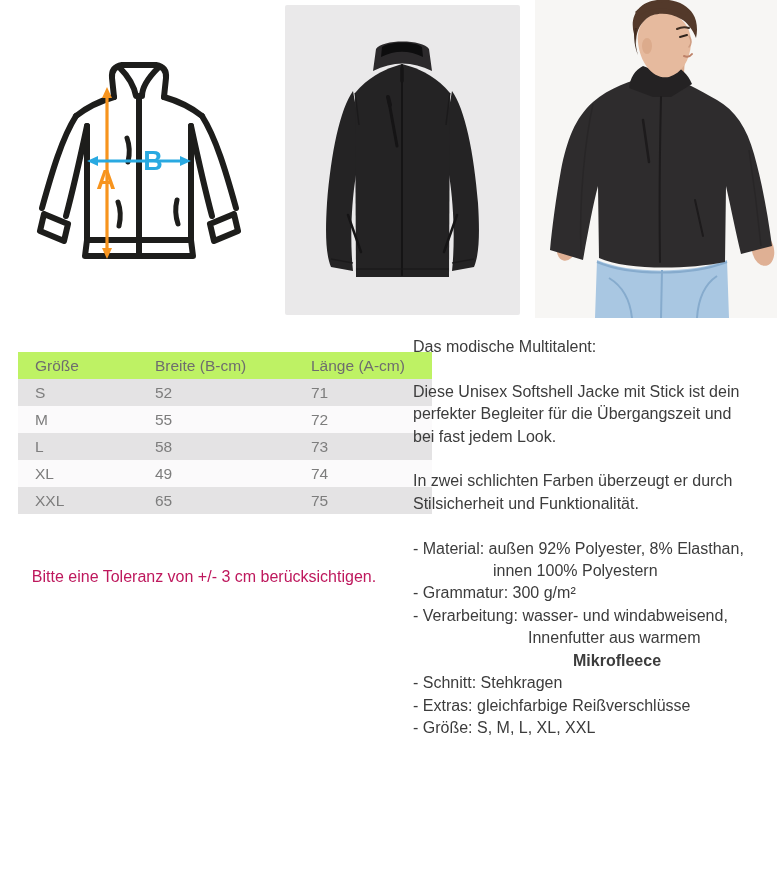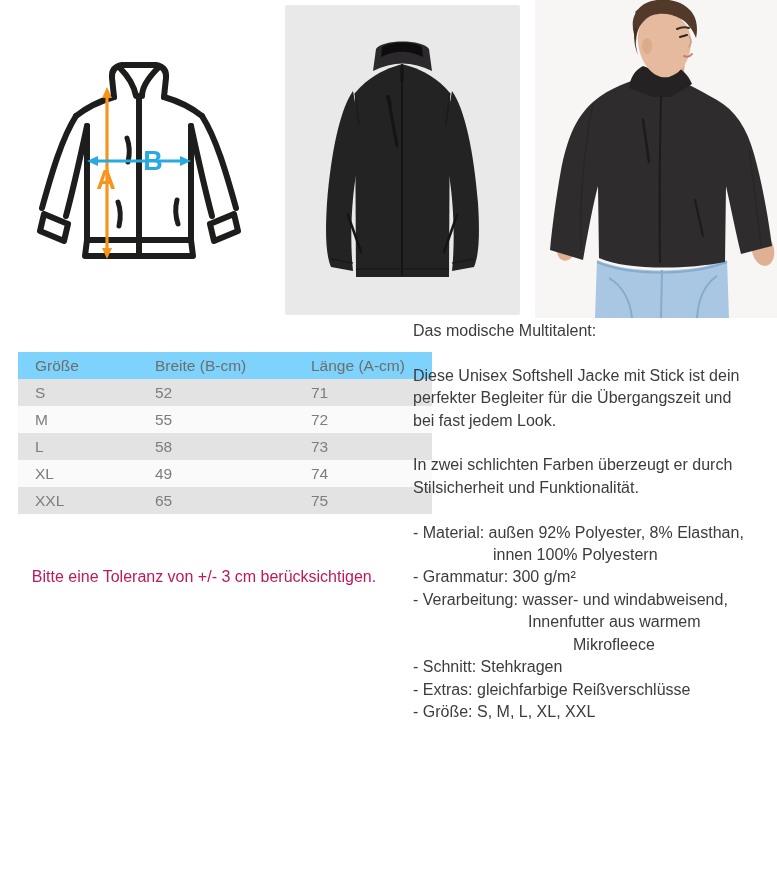--- a/index.html
+++ b/index.html
@@ -13,35 +13,35 @@
   #model-photo{left:535px;top:0;width:242px;height:318px;}
 
   
   #size-table{left:18px;top:352px;width:363px;border-collapse:collapse;
               font-size:15.5px;color:#7d7d7d;table-layout:fixed;}
   #size-table th,#size-table td{height:27px;padding:0 0 0 17px;text-align:left;
               font-weight:normal;vertical-align:middle;}
   #size-table th:nth-child(1),#size-table td:nth-child(1){width:103px;}
   #size-table th:nth-child(2),#size-table td:nth-child(2){width:139px;}
   #size-table th:nth-child(3),#size-table td:nth-child(3){width:121px;}
-  #size-table thead tr{background:#7dd3fc;color:#6e6d6e;}
+  #size-table thead tr{background:#bef264;color:#6e6d6e;}
   #size-table tbody tr:nth-child(odd){background:#e4e3e4;}
   #size-table tbody tr:nth-child(even){background:#fbfafb;}
 
   
   #tolerance{left:18px;top:568px;width:372px;text-align:center;
              font-size:16px;color:#be185d;}
 
   
-  #description{left:413px;top:320px;width:352px;font-size:16px;
+  #description{left:413px;top:336px;width:352px;font-size:16px;
                line-height:22.4px;color:#3c3c3c;}
   #description .line{min-height:22.4px;white-space:nowrap;}
   #description .ind-1{padding-left:80px;}
   #description .ind-2{padding-left:115px;}
-  #description .ind-3{padding-left:160px;}
+  #description .ind-3{padding-left:160px;font-weight:bold;}
 </style>
 </head>
 <body>
 
 <div>
 
   <svg id="diagram" class="abs" viewBox="0 0 230 230">
     <g fill="none" stroke="currentColor" stroke-width="6" stroke-linecap="round" stroke-linejoin="round" color="#1D1D1B">
 
       <path d="M84,47 L82,28 Q81,17 92,15 L126,15 Q137,17 136,28 L134,47"></path>

